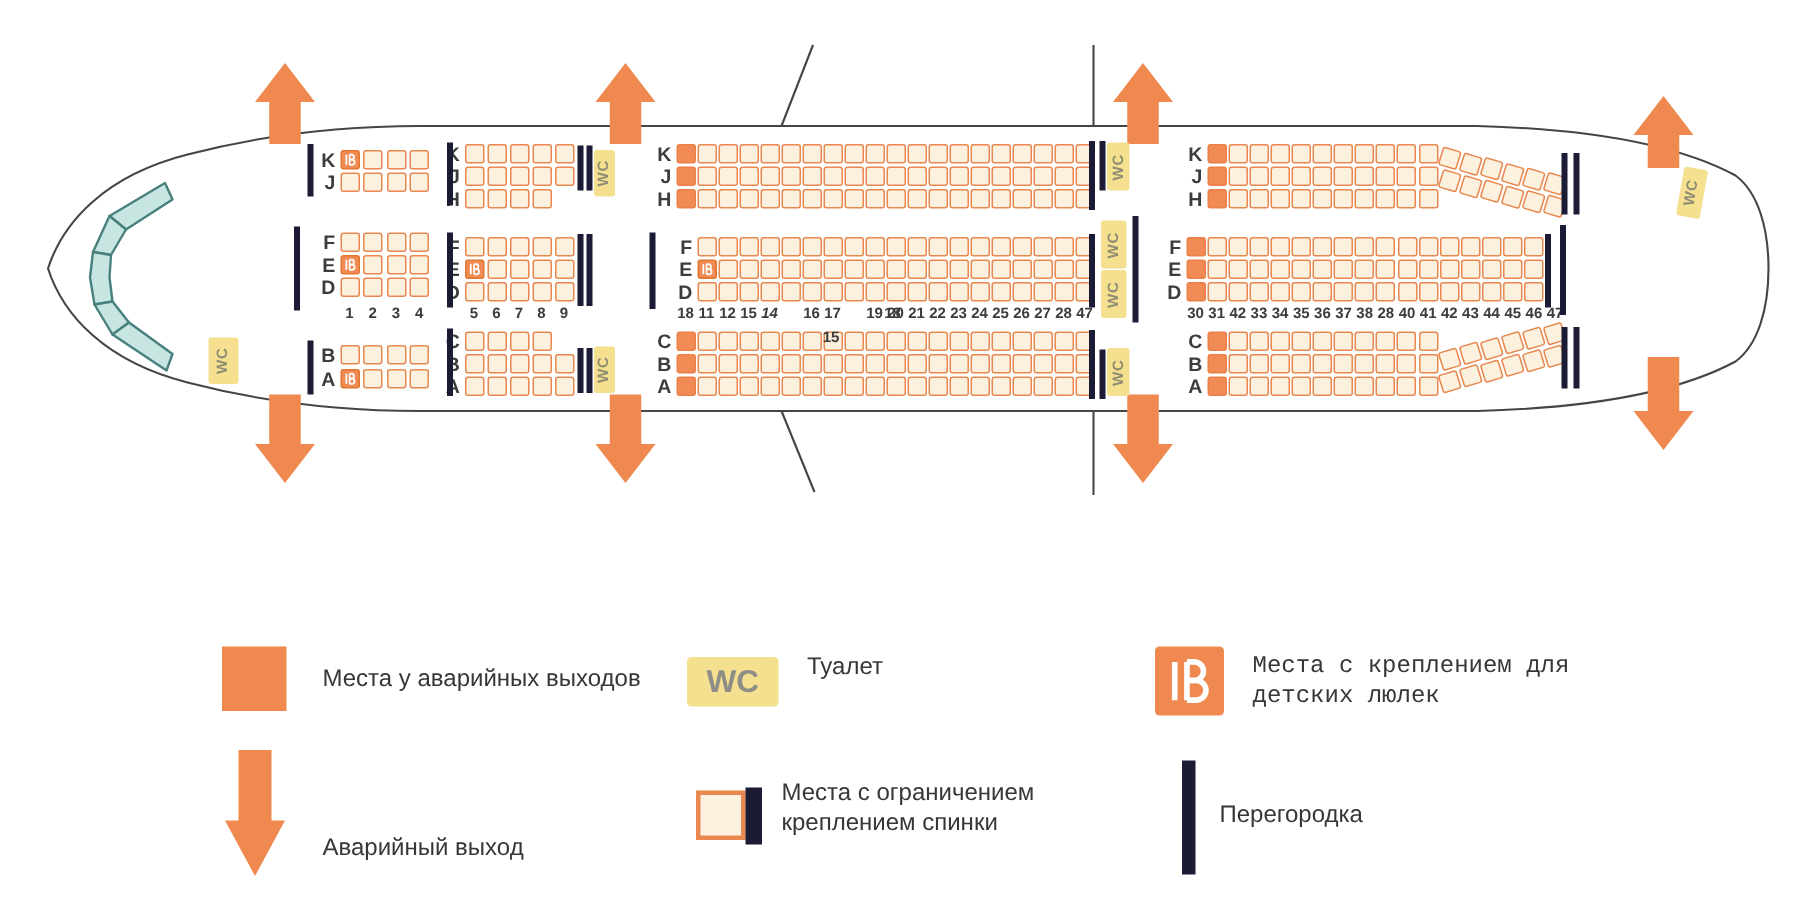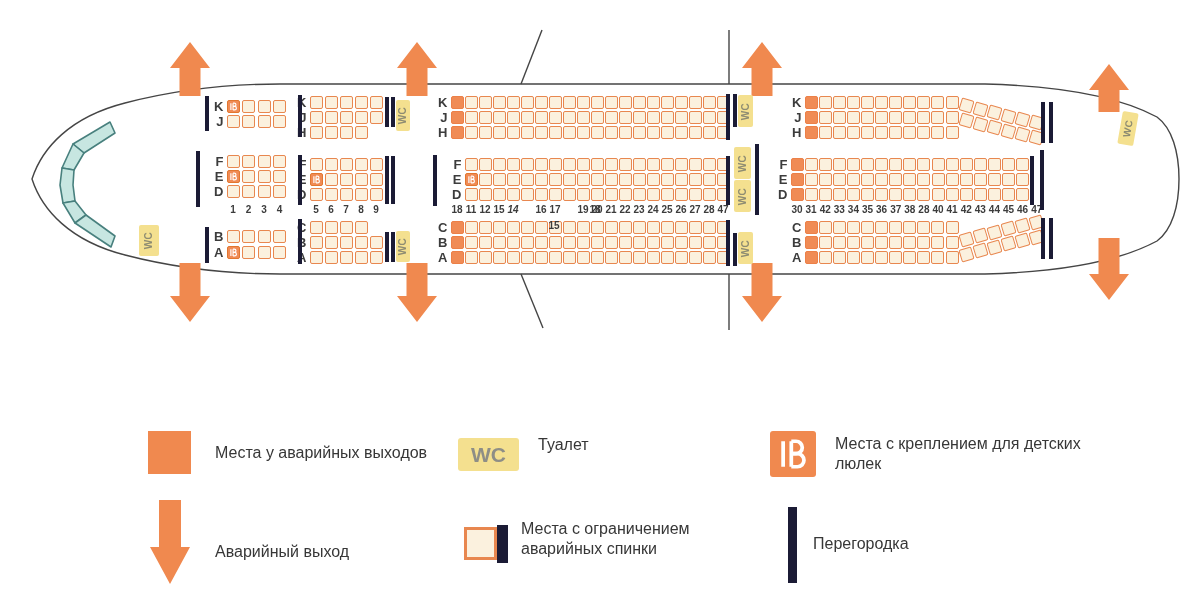--- a/index.html
+++ b/index.html
@@ -649,27 +649,27 @@
     <div class="legend-cradle" style="left:770px;top:431px;width:46px;height:46px;">
       <svg viewBox="0 0 20 20" width="34" height="34">
         <g fill="none" stroke="#ffffff" stroke-width="2.2">
           <path d="M4.2 2.5 V17.5"></path>
           <path d="M9 2.5 V17.5"></path>
           <path d="M9 2.5 H11.8 A3.6 3.6 0 0 1 11.8 9.8 H9"></path>
           <path d="M9 9.8 H12.6 A3.85 3.85 0 0 1 12.6 17.5 H9"></path>
         </g>
       </svg>
     </div>
-    <div class="legend-label wrap" style="left:835px;top:434px;width:250px;">Места с креплением для детских люлек</div>
+    <div class="legend-label wrap" style="left:835px;top:434px;width:250px;font-family:Liberation Mono, monospace;">Места с креплением для детских люлек</div>
 
     <svg style="position:absolute;left:150px;top:500px;" width="40" height="84" viewBox="0 0 40 84">
       <polygon points="9,0 31,0 31,47 40,47 20,84 0,47 9,47" fill="#F0894F"></polygon>
     </svg>
-    <div class="legend-label" style="left:215px;top:542px;">Аварийный выход</div>
+    <div class="legend-label" style="left:215px;top:556px;">Аварийный выход</div>
 
     <div class="legend-recline" style="left:464px;top:527px;width:33px;height:33px;"></div>
     <div class="legend-bar" style="left:497px;top:525px;width:11px;height:38px;"></div>
-    <div class="legend-label wrap" style="left:521px;top:519px;width:215px;">Места с ограничением аварийных спинки</div>
+    <div class="legend-label wrap" style="left:521px;top:519px;width:215px;">Места с ограничением креплением спинки</div>
 
     <div class="legend-bar" style="left:788px;top:507px;width:9px;height:76px;"></div>
     <div class="legend-label" style="left:813px;top:534px;">Перегородка</div>
   </div>
 </div>
 
 </body></html>

